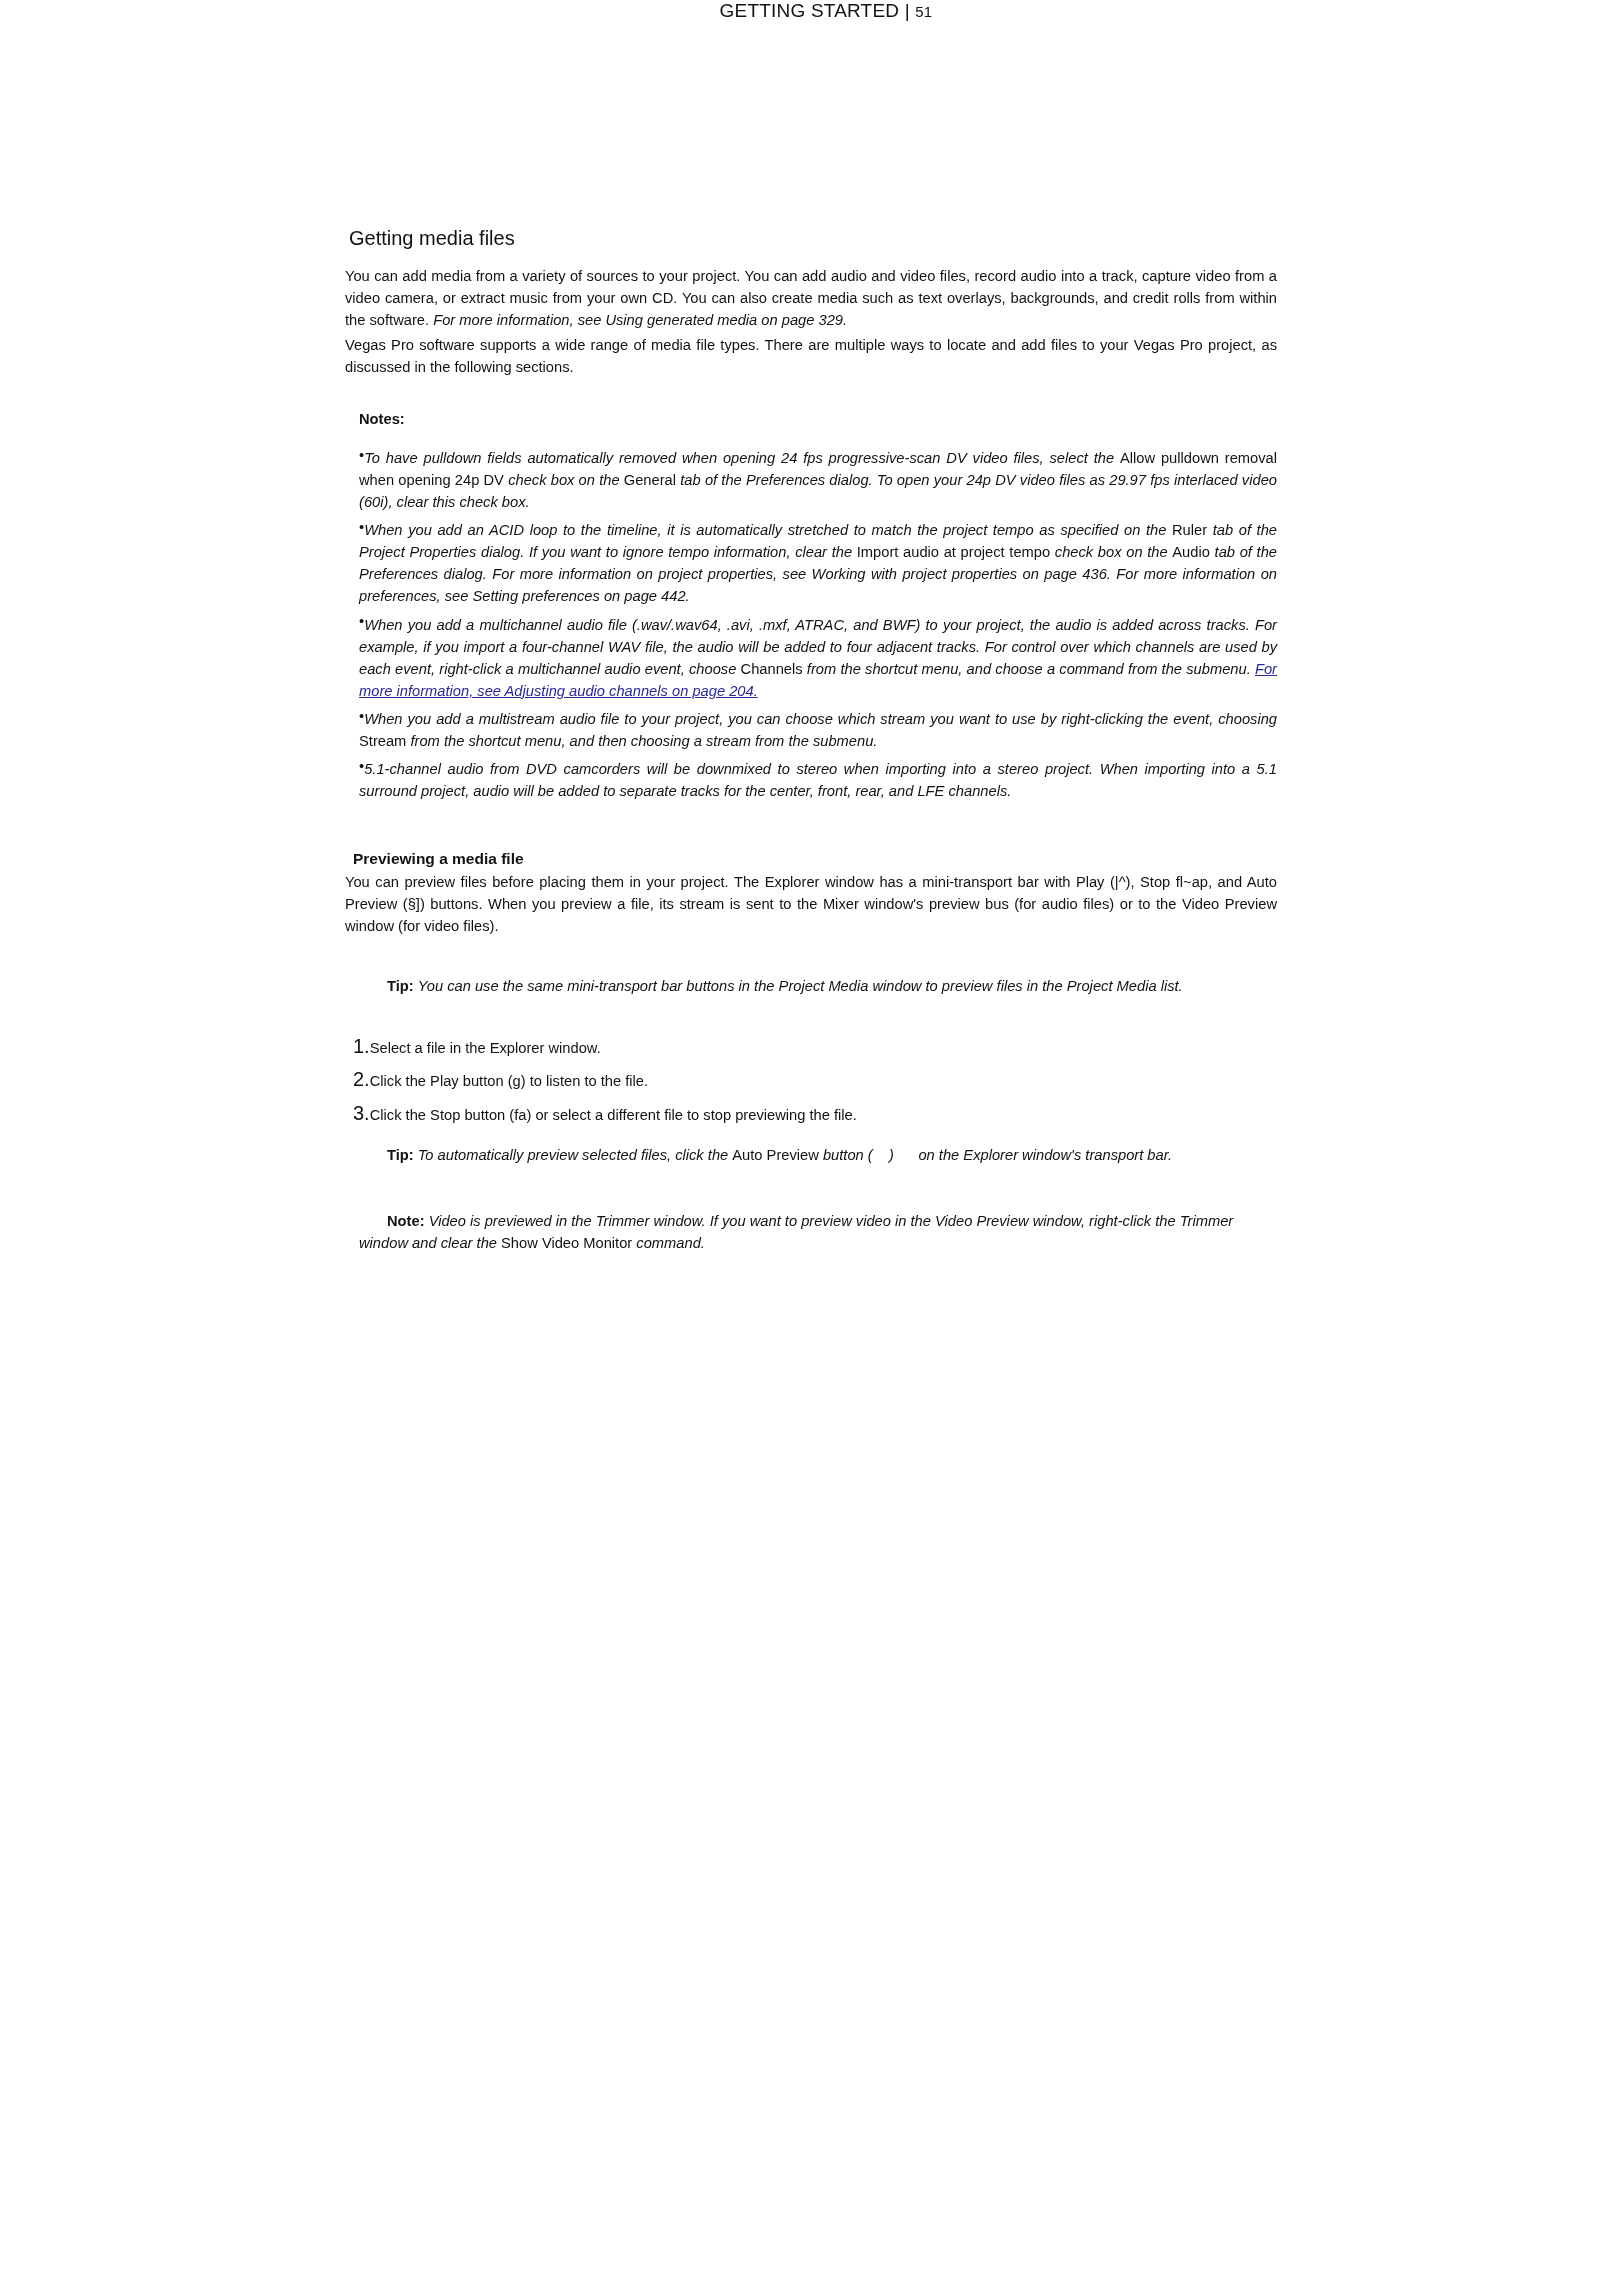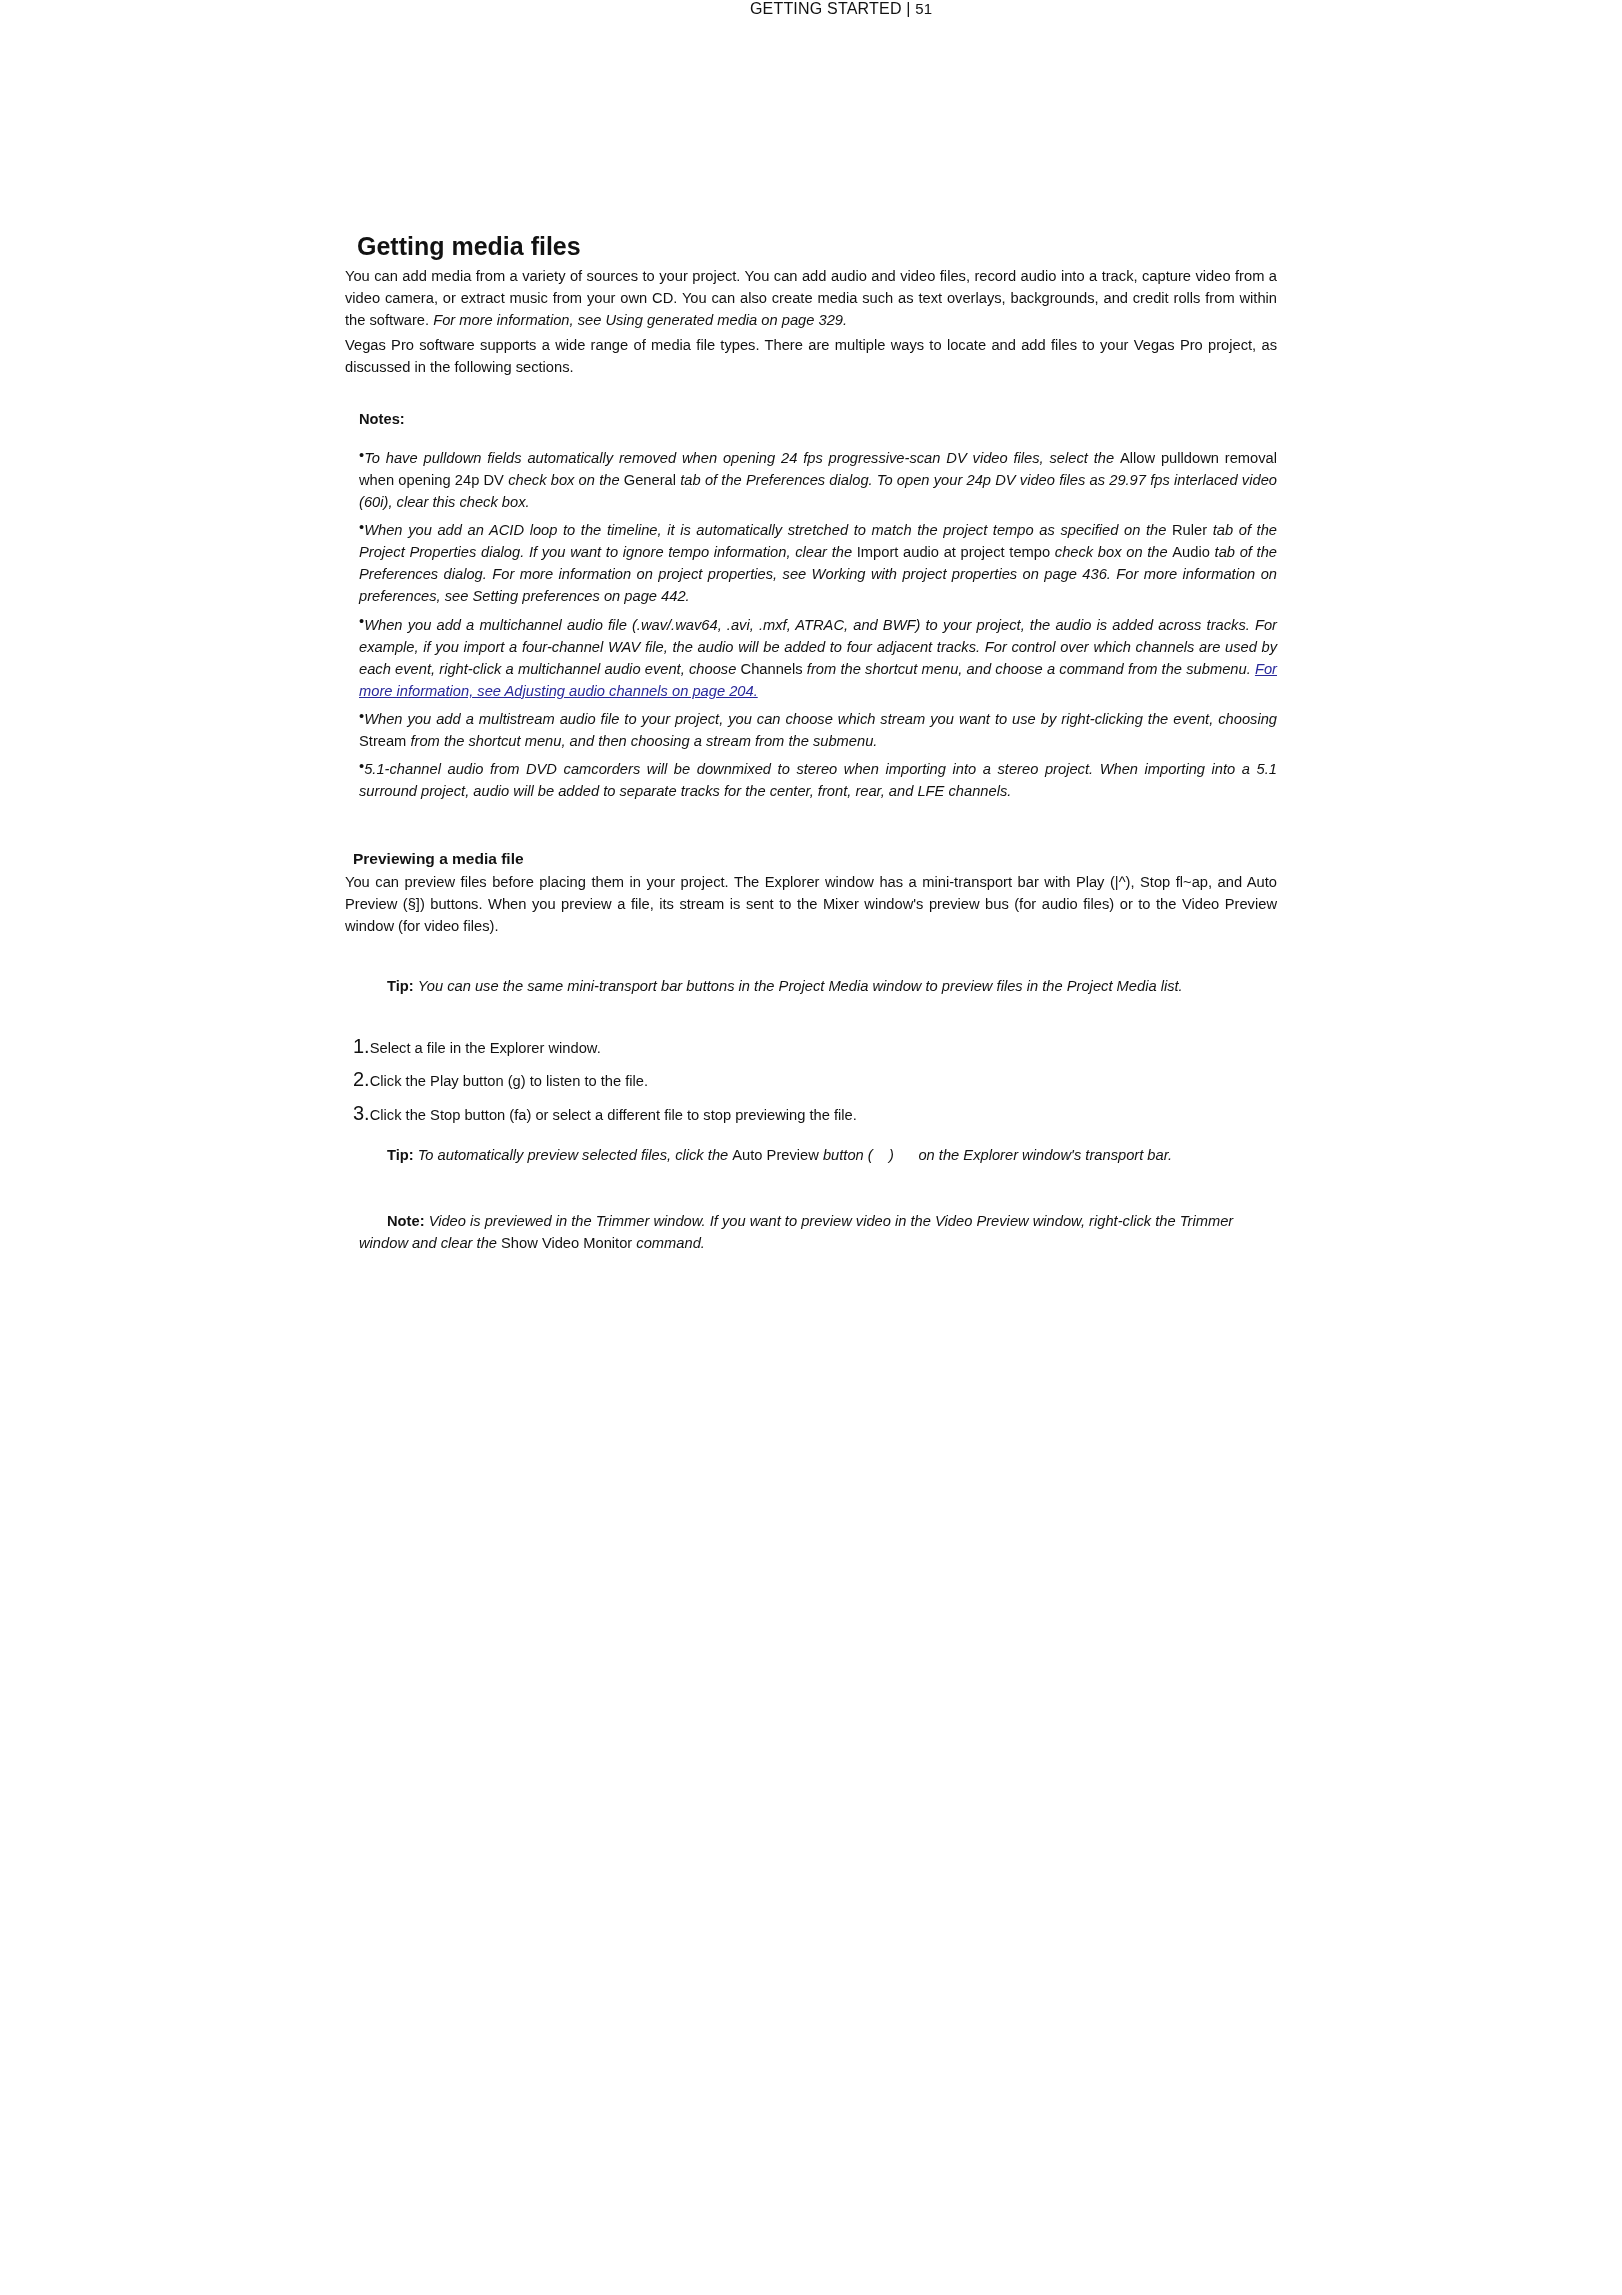--- a/index.html
+++ b/index.html
@@ -14,21 +14,21 @@
   .abs{position:absolute;}
   .body-text{
     font-size:14.7px;
     line-height:22px;
     text-align:justify;
     margin:0;
   }
   .no-just{text-align:left;}
   #title{
     left:345px;top:222px;
-    font-size:25px;font-weight:bold;line-height:24px;margin:12px;
+    font-size:20px;font-weight:normal;line-height:24px;margin:4px;
   }
   #para1{left:345px;top:265px;width:932px;}
   #para2{left:345px;top:334px;width:932px;}
   #notes-label{
     left:359px;top:411px;
     font-size:14.7px;font-weight:bold;margin:0;
   }
   #bullets{left:359px;top:447px;width:918px;}
   #bullets p{margin:0 0 6.3px 0;}
   #preview-heading{
@@ -43,21 +43,21 @@
     font-size:20px;
     font-weight:normal;
   }
   .step-text{font-size:14.7px;}
   #tip2{left:359px;top:1144px;width:918px;}
   #note{left:359px;top:1210px;width:918px;}
   #footer{
     left:345px;top:1542px;width:932px;
     text-align:right;margin:0;
   }
-  .footer-section{font-size:16px;letter-spacing:0.2px;margin-top:36px;}
+  .footer-section{font-size:19px;letter-spacing:0.2px;margin-top:36px;}
   .footer-page{font-size:15px;}
   
   .seg-r{font-style:normal;}
   .seg-i{font-style:italic;}
   .seg-b{font-weight:bold;font-style:normal;margin-left:28px;}
   .seg-dot{position:relative;top:-3.2px;font-style:normal;}
   a.seg-link{
     font-style:italic;
     color:#28289a;
     text-decoration:underline;

